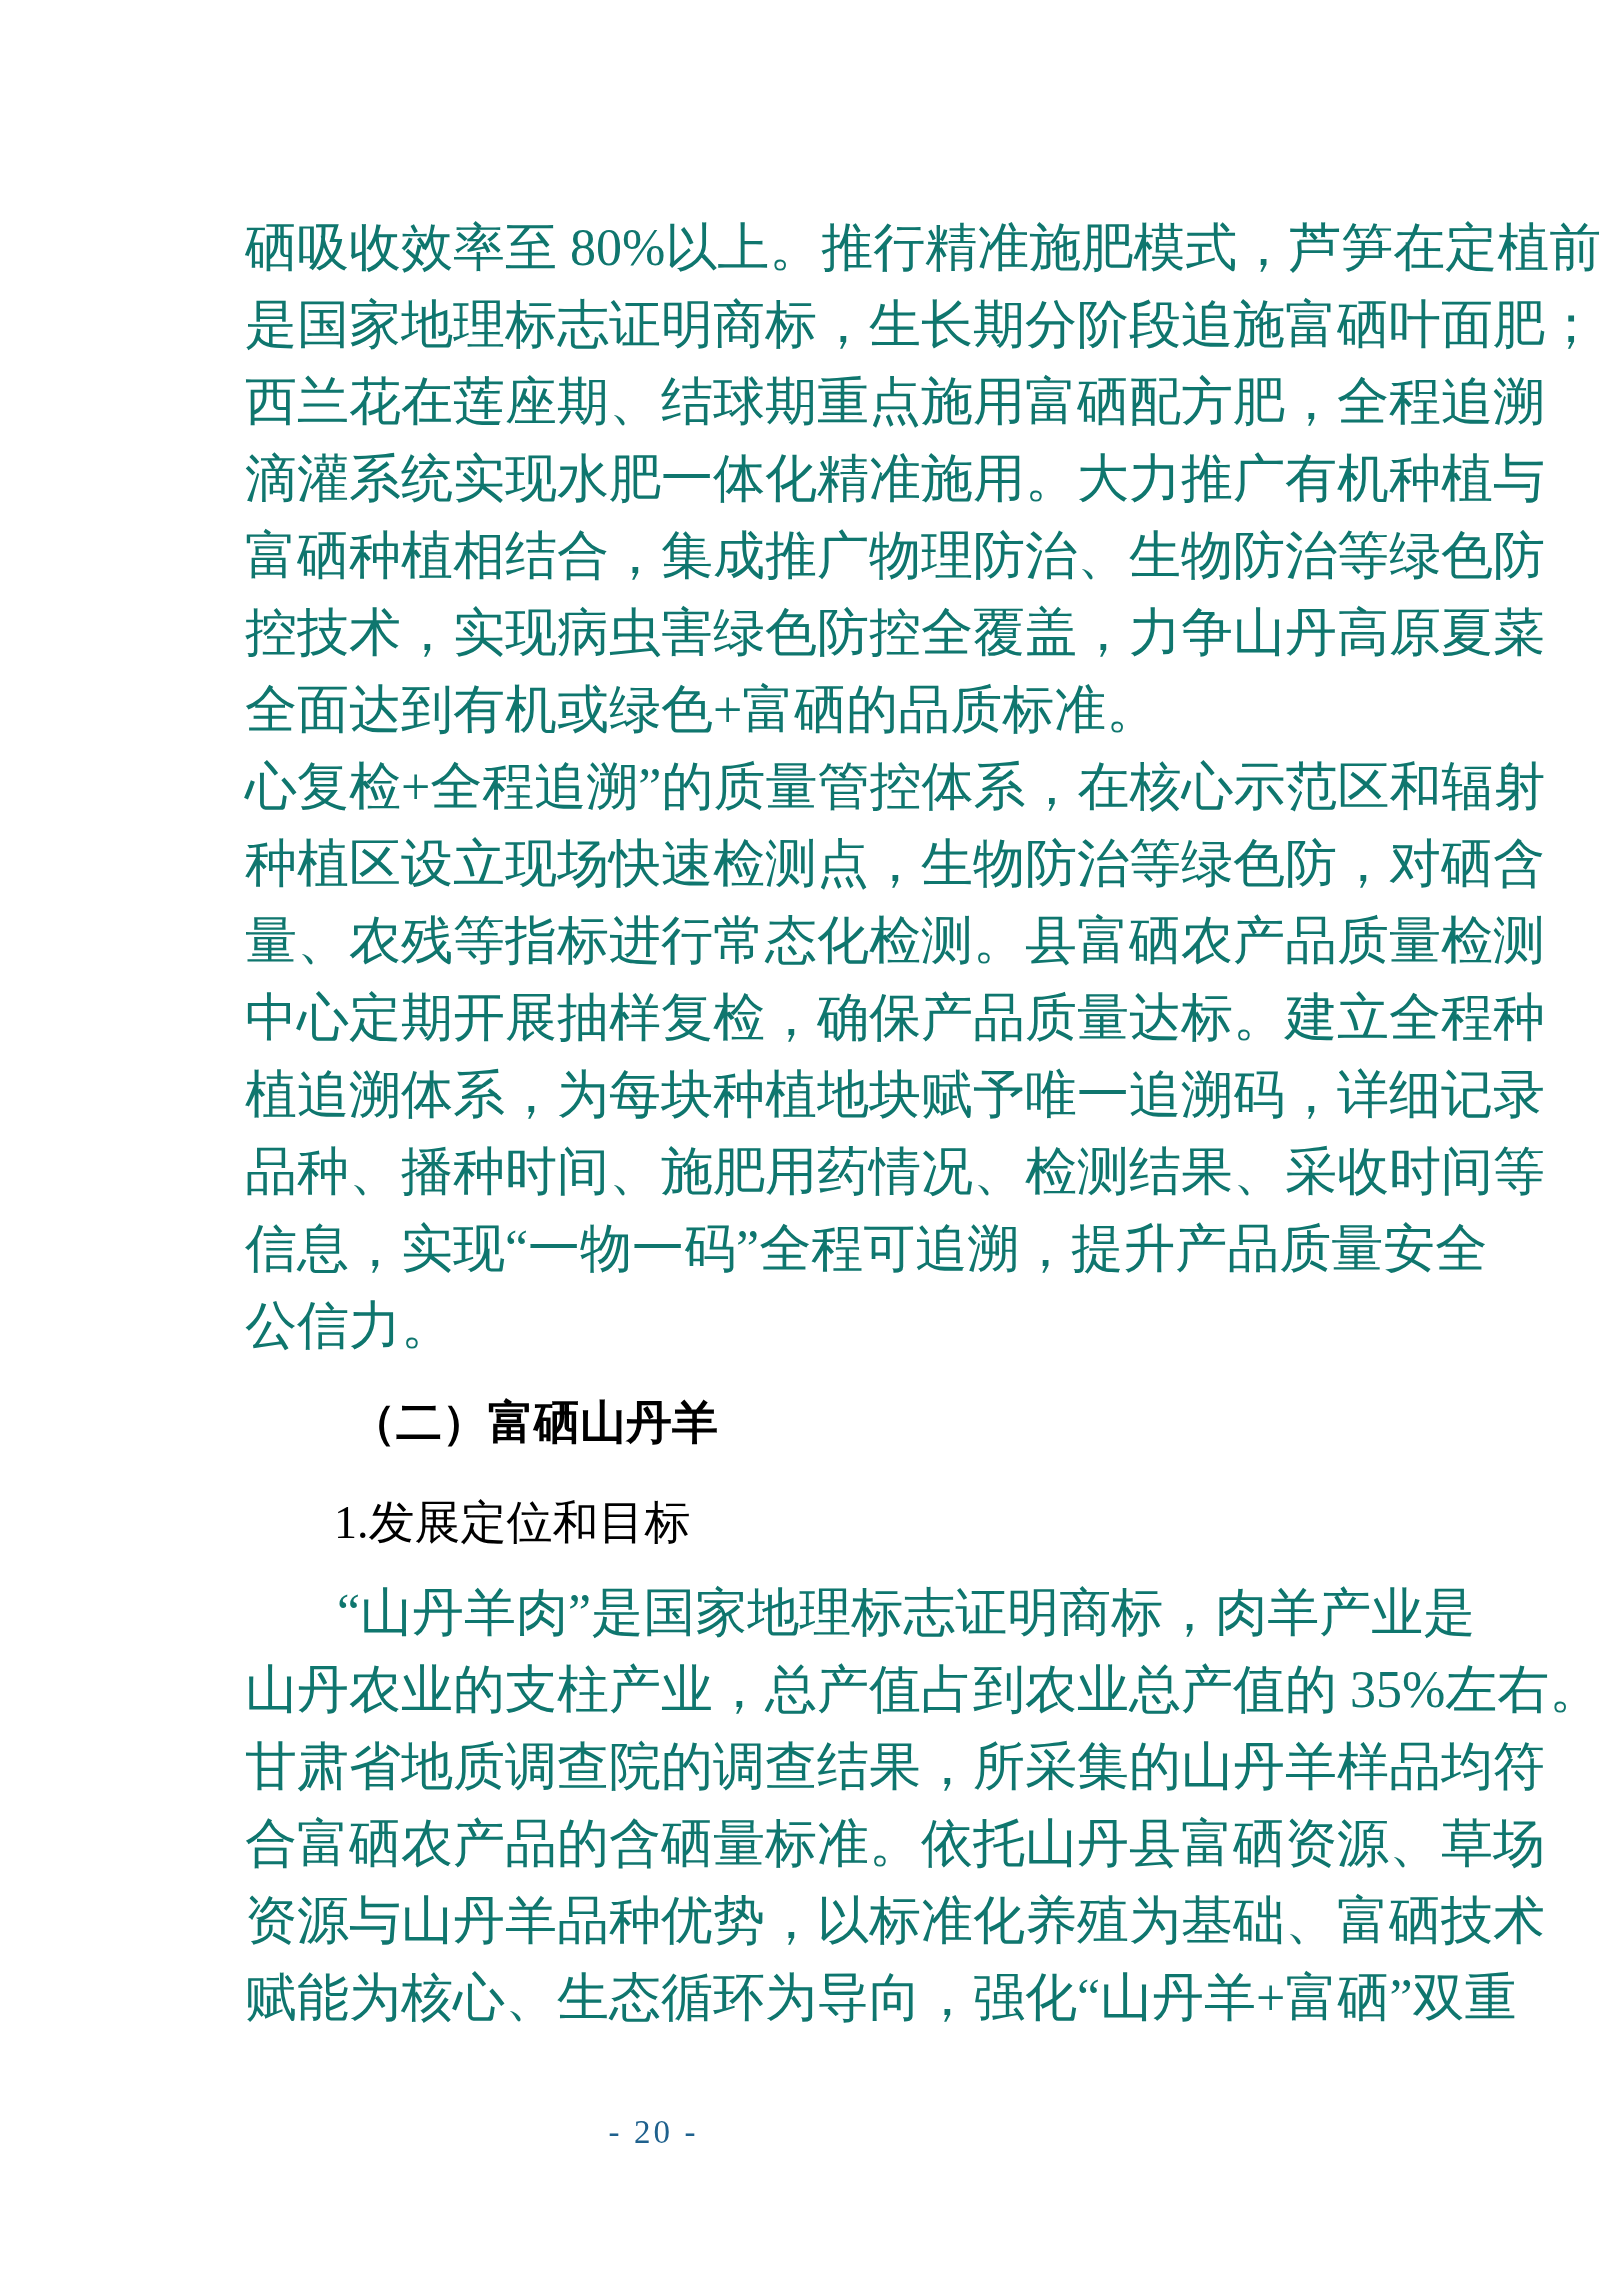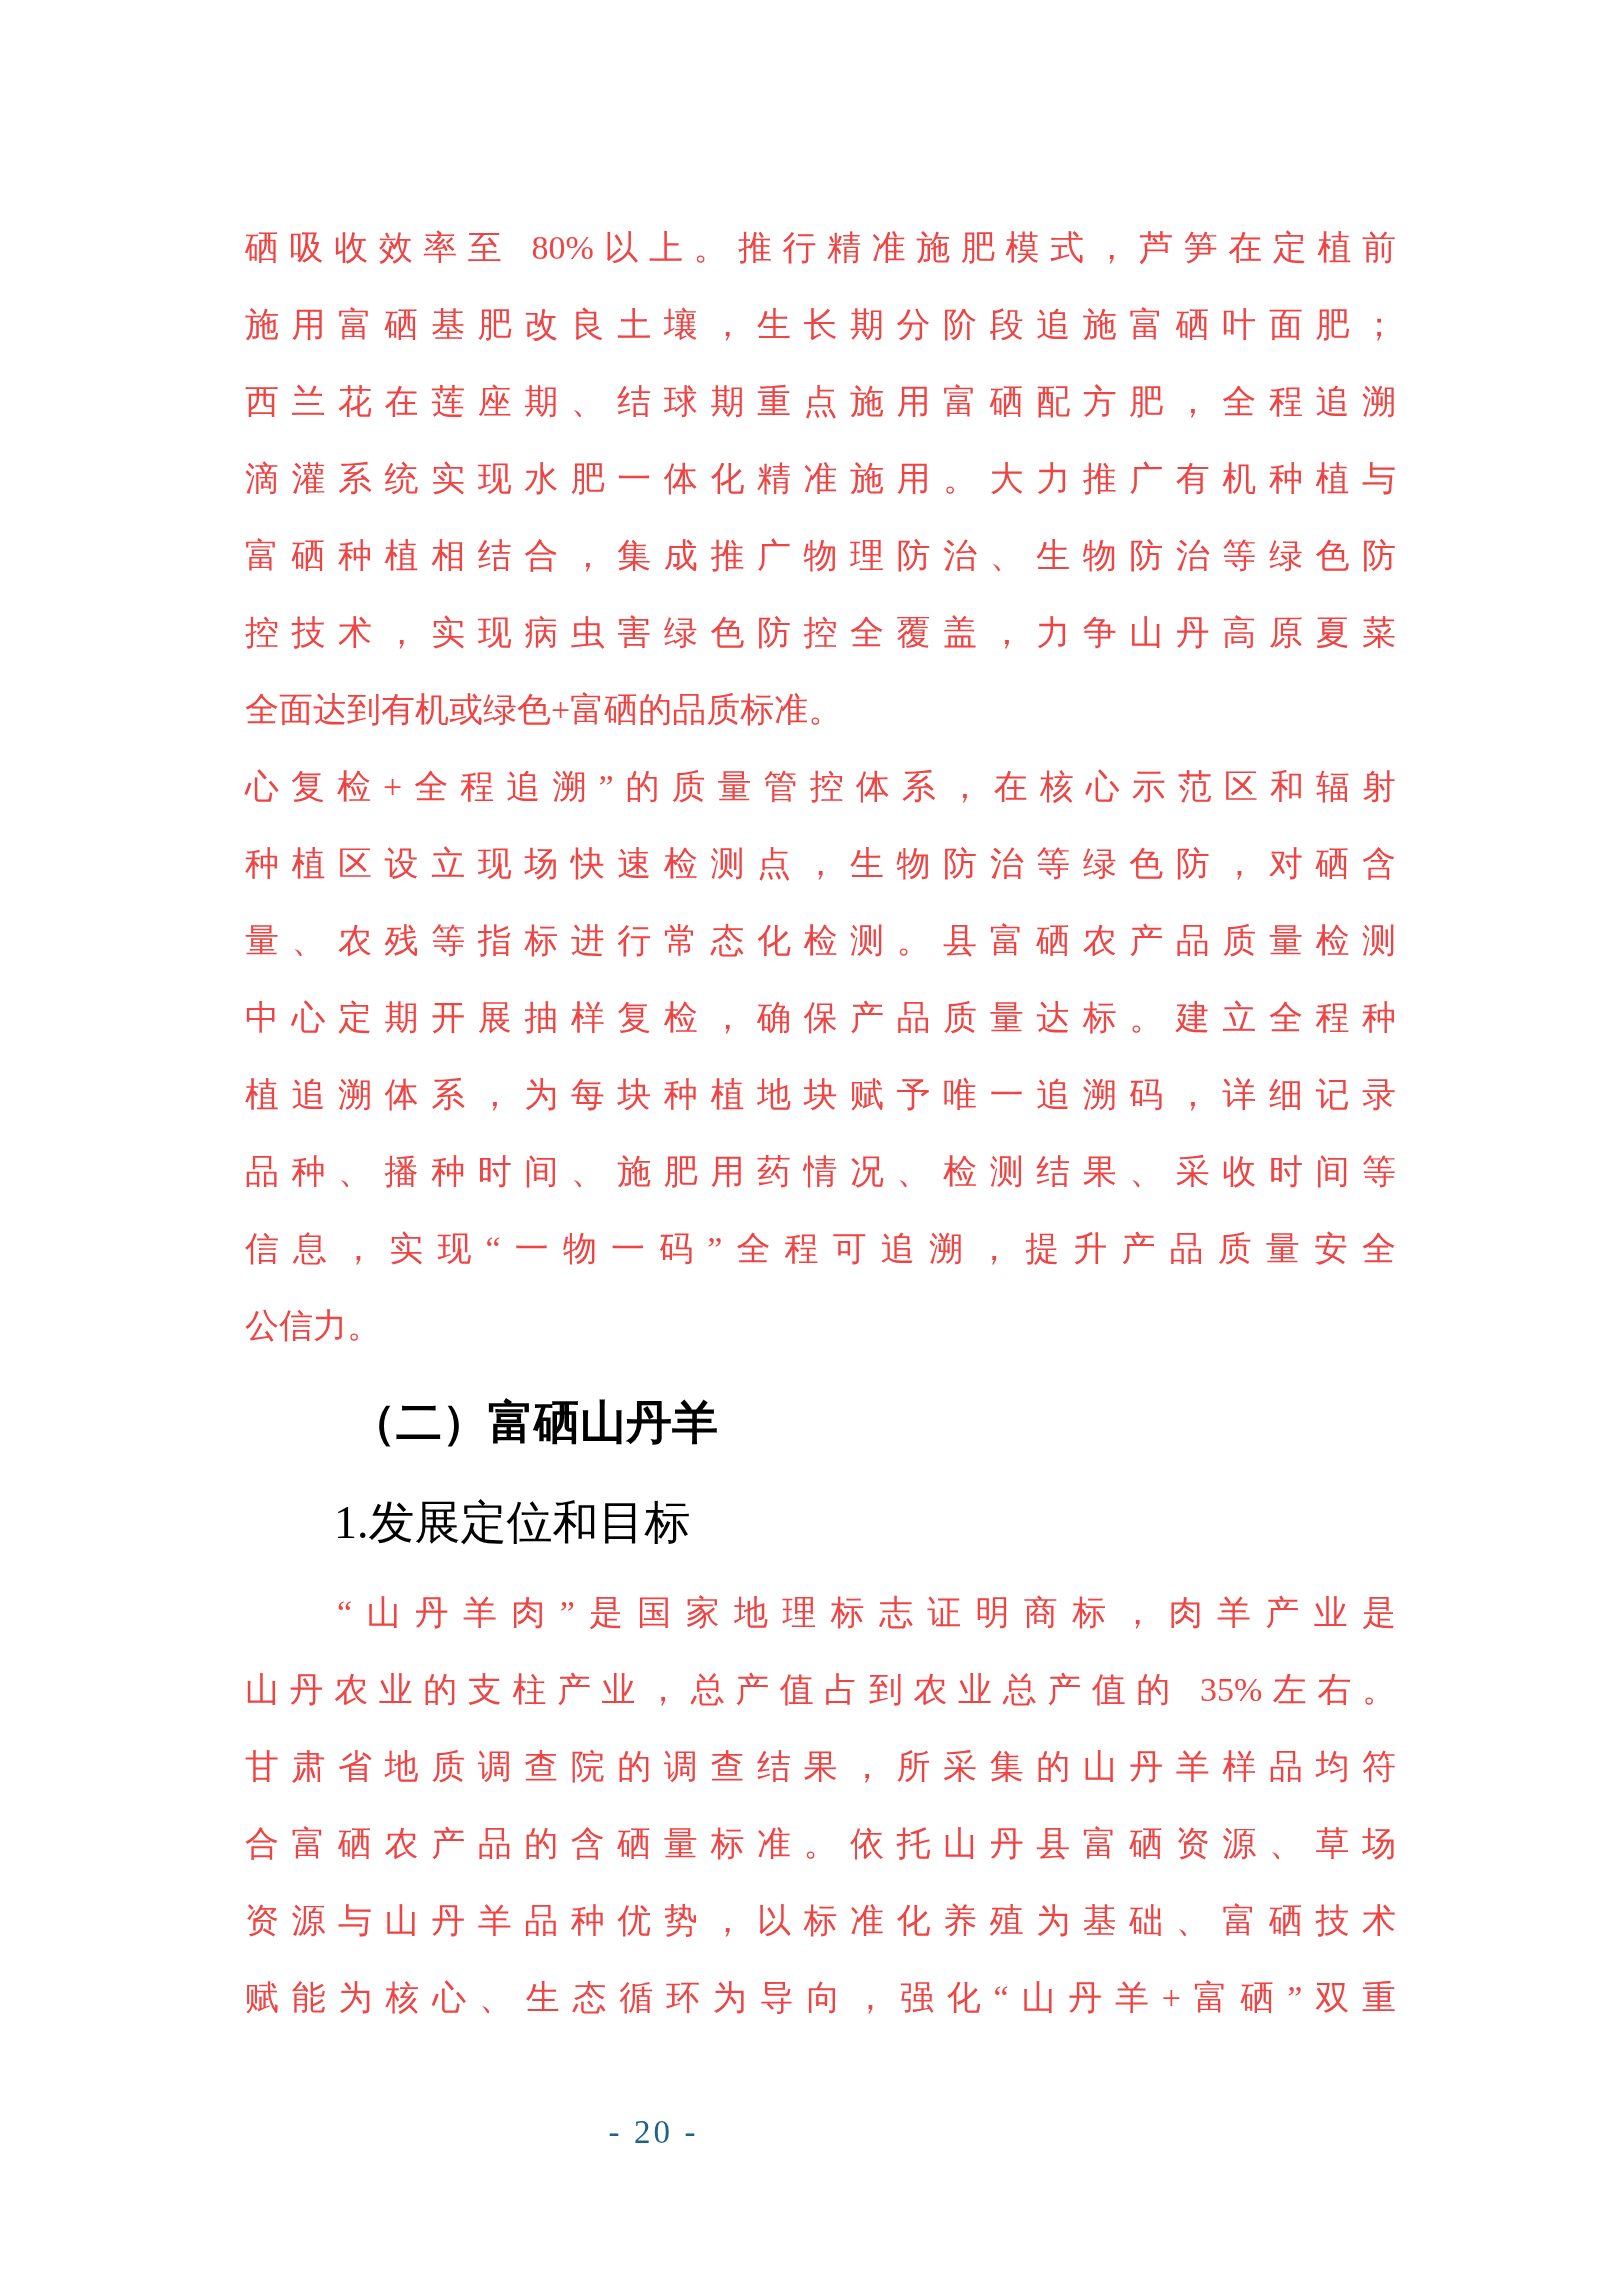--- a/index.html
+++ b/index.html
@@ -21,26 +21,26 @@
   }
   .text-block {
     position: absolute;
     left: 245px;
     top: 209px;
     width: 1151px;
   }
   .line {
     height: 77px;
     line-height: 77px;
-    font-size: 34px;
+    font-size: 52px;
     letter-spacing: 0;
     white-space: nowrap;
     text-align: justify;
     text-align-last: justify;
-    color: #ef4444;
+    color: #0f766e;
   }
   .line.short {
     text-align: left;
     text-align-last: left;
   }
   .line.indent {
     text-indent: 92px;
   }
   .heading {
     margin-top: 20.4px;
@@ -80,21 +80,21 @@
   }
 </style>
 </head>
 <body>
 
 <div class="page">
   <div class="text-block">
 
     <div>
       <div class="line">硒吸收效率至 80%以上。推行精准施肥模式，芦笋在定植前</div>
-      <div class="line">施用富硒基肥改良土壤，生长期分阶段追施富硒叶面肥；</div>
+      <div class="line">是国家地理标志证明商标，生长期分阶段追施富硒叶面肥；</div>
       <div class="line">西兰花在莲座期、结球期重点施用富硒配方肥，全程追溯</div>
       <div class="line">滴灌系统实现水肥一体化精准施用。大力推广有机种植与</div>
       <div class="line">富硒种植相结合，集成推广物理防治、生物防治等绿色防</div>
       <div class="line">控技术，实现病虫害绿色防控全覆盖，力争山丹高原夏菜</div>
       <div class="line short">全面达到有机或绿色+富硒的品质标准。</div>
     </div>
 
     <div>
       <div class="line">心复检+全程追溯”的质量管控体系，在核心示范区和辐射</div>
       <div class="line">种植区设立现场快速检测点，生物防治等绿色防，对硒含</div>

